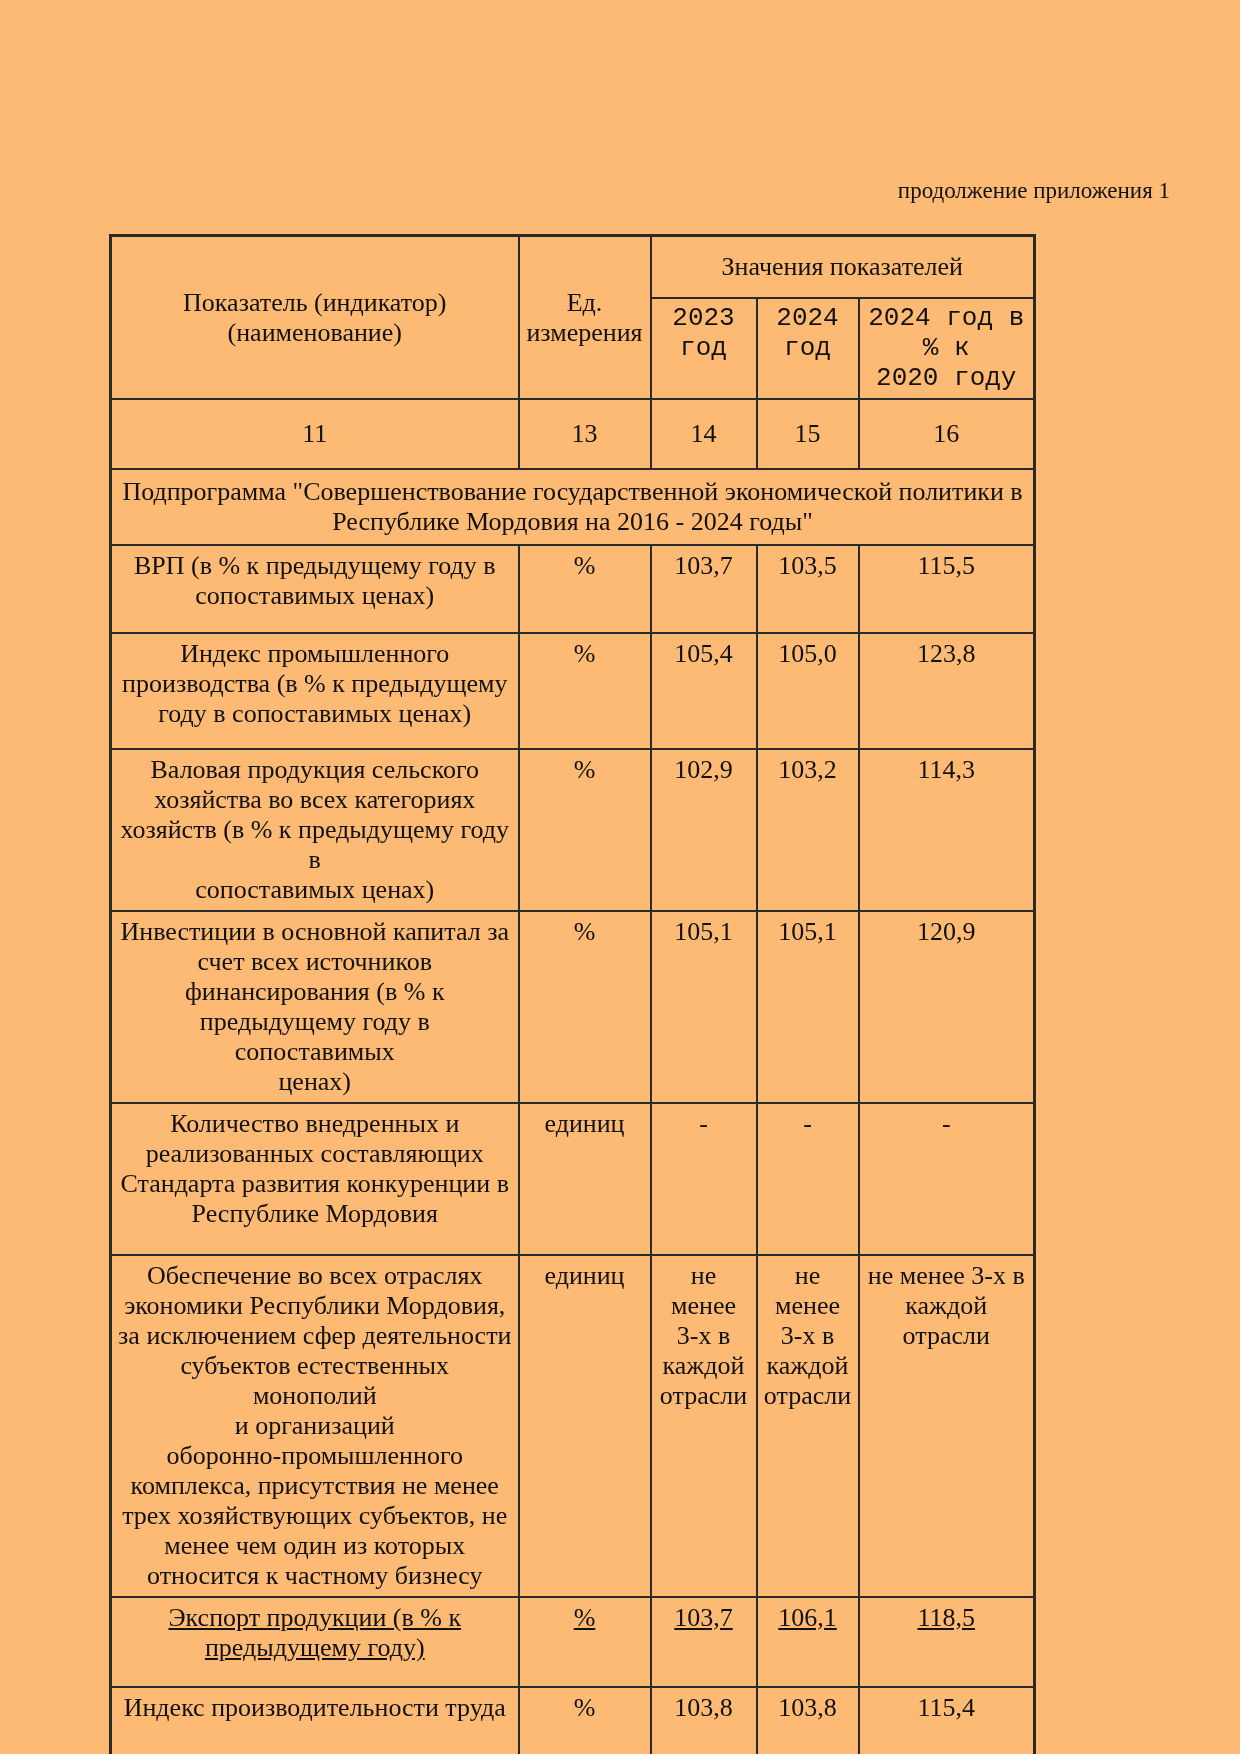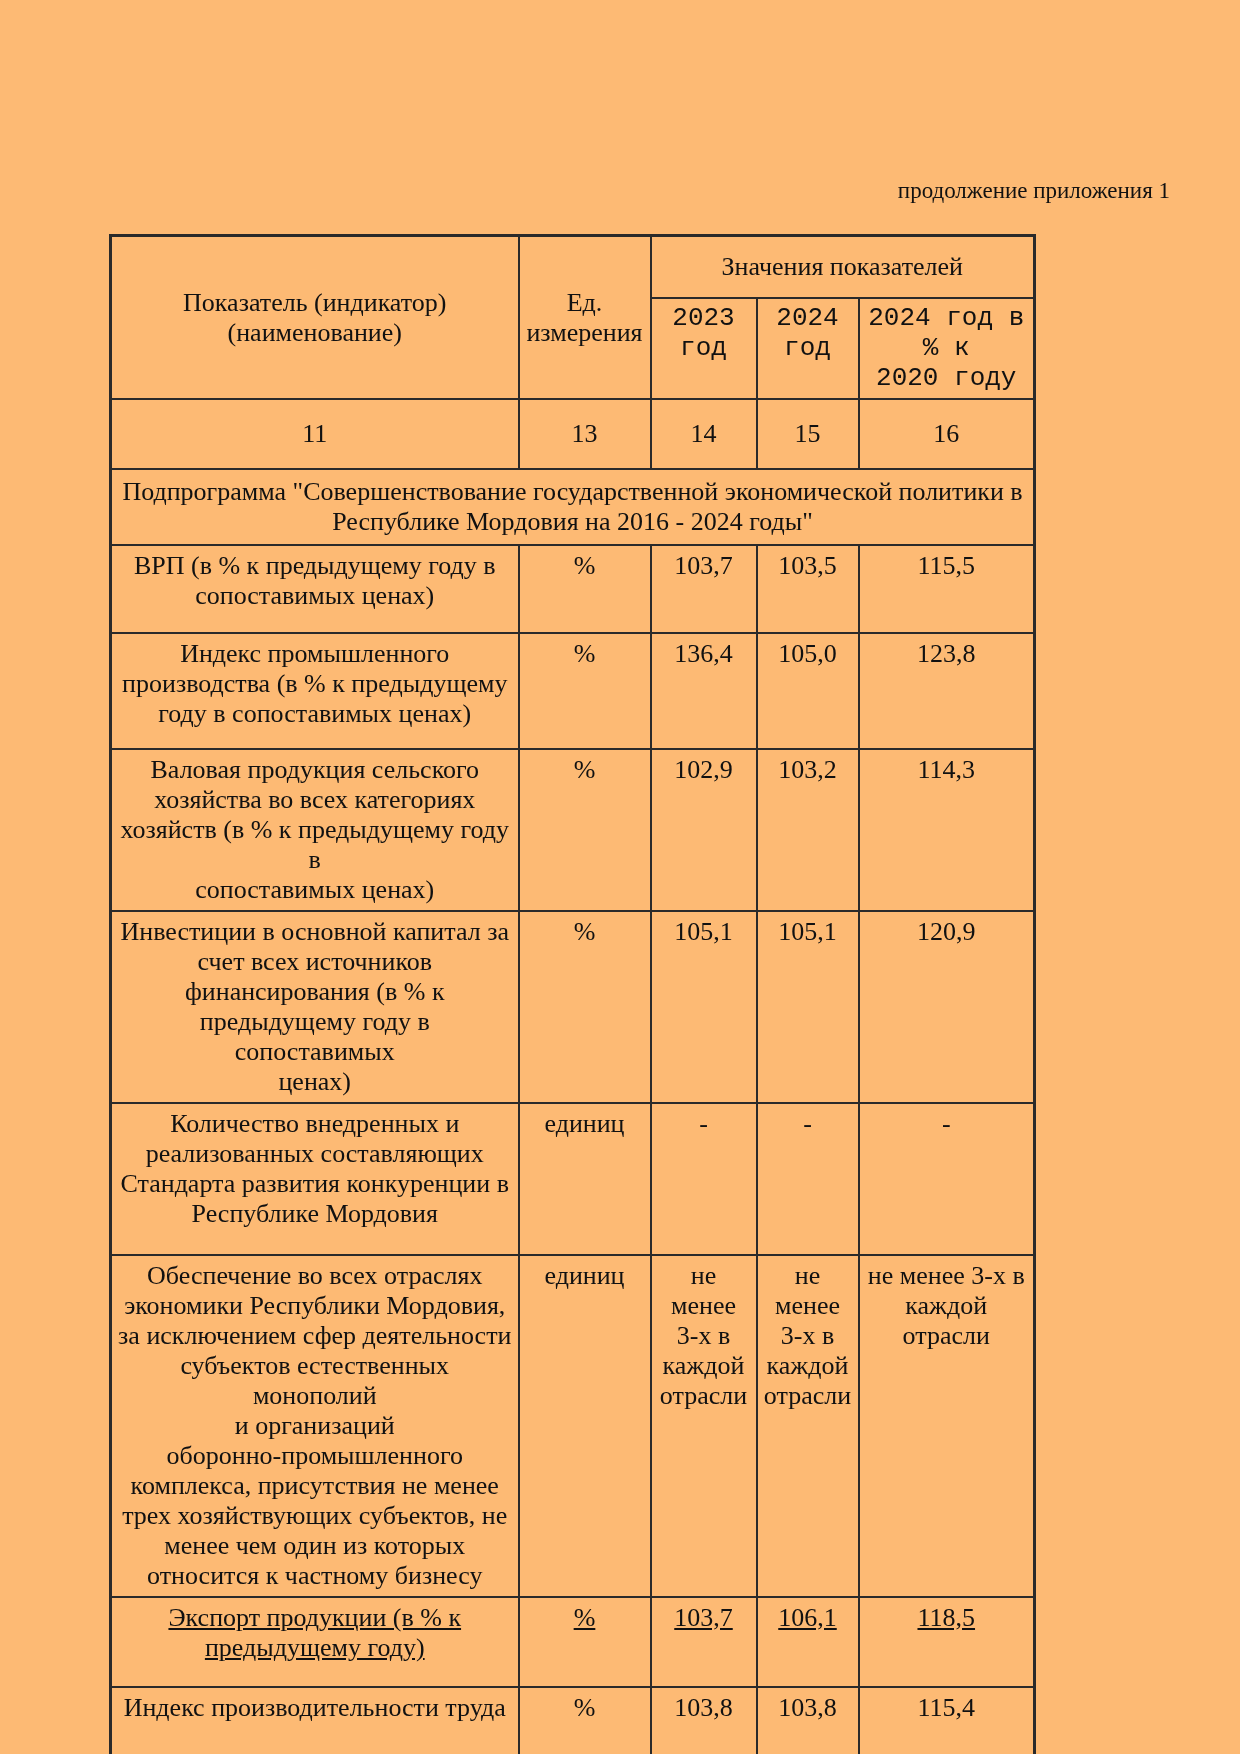--- a/index.html
+++ b/index.html
@@ -117,21 +117,21 @@
         <td>%</td>
         <td>103,7</td>
         <td>103,5</td>
         <td>115,5</td>
       </tr>
       <tr class="rh-1">
         <td class="ind">Индекс промышленного
 производства (в % к предыдущему
 году в сопоставимых ценах)</td>
         <td>%</td>
-        <td>136,4</td>
+        <td>105,4</td>
         <td>105,0</td>
         <td>123,8</td>
       </tr>
       <tr class="rh-2">
         <td class="ind">Валовая продукция сельского
 хозяйства во всех категориях
 хозяйств (в % к предыдущему году в
 сопоставимых ценах)</td>
         <td>%</td>
         <td>102,9</td>

